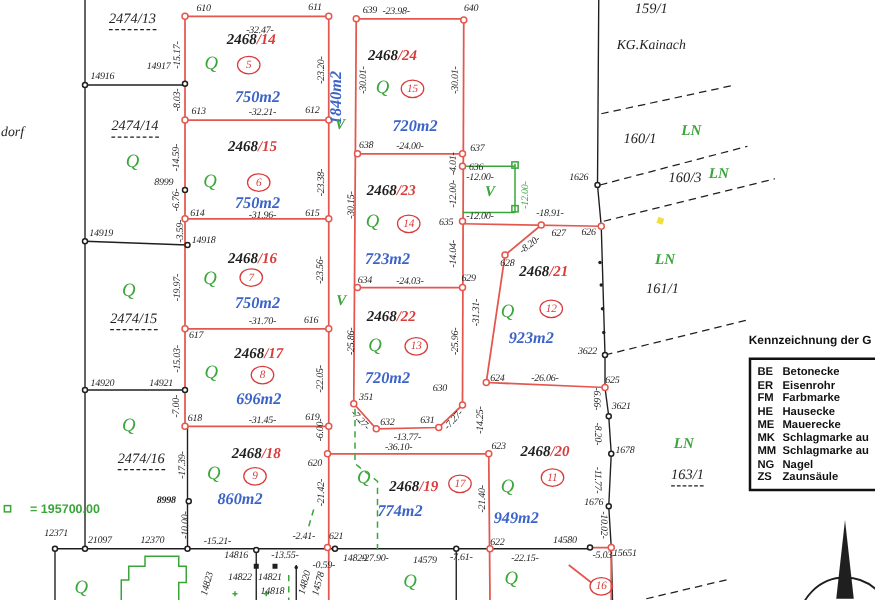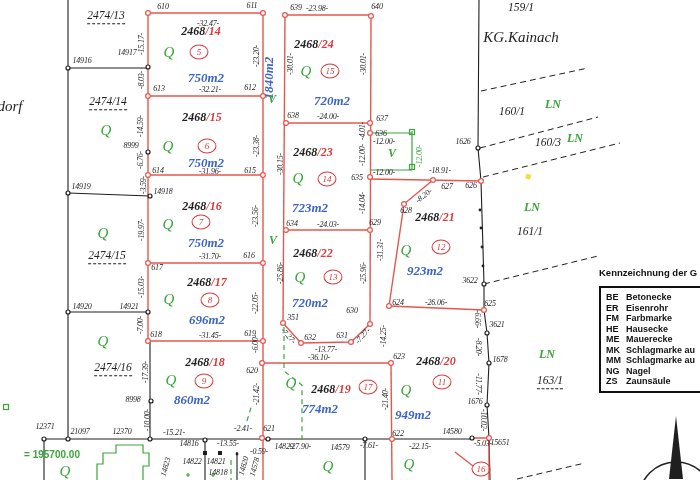--- a/index.html
+++ b/index.html
@@ -10,23 +10,23 @@
   .lbl{position:absolute;white-space:nowrap;transform:translate(-50%,-50%);
        font-style:italic;color:#1f1f1f;line-height:1;}
   .lbl.m{font-size:8px;letter-spacing:-0.2px;}
   .lbl.pt{font-size:8px;letter-spacing:-0.2px;}
   .lbl.area{font-size:13px;color:#3c64c8;font-weight:700;}
   .lbl.q{font-size:15px;color:#3aa63a;font-family:"Liberation Serif",serif;}
   .lbl.ln{font-size:12px;color:#3aa63a;font-weight:700;}
   .lbl.v{font-size:12px;color:#3aa63a;font-weight:700;}
   .lbl.old{font-size:11.5px;border-bottom:1.5px dashed #1f1f1f;padding-bottom:1px;}
   .lbl.plain{font-size:11.5px;}
-  .lbl.kg{font-size:15px;}
+  .lbl.kg{font-size:11px;}
   .lbl.coord{font-size:10px;color:#3aa63a;font-style:normal;font-weight:700;
-             font-family:"Liberation Sans",sans-serif;margin-top:47px;}
+             font-family:"Liberation Sans",sans-serif;}
   .lbl.green{color:#3aa63a;}
   .parcelnew{position:absolute;white-space:nowrap;transform:translate(-50%,-50%);
              font-style:italic;font-size:12px;font-weight:700;color:#1f1f1f;line-height:1;}
   .parcelnew .sub{color:#d93b3b;}
   .circ{position:absolute;transform:translate(-50%,-50%);min-width:13px;height:13px;
         padding:0 2px;border:1.3px solid #d93b3b;border-radius:50%;color:#d93b3b;
         font-size:9px;font-style:italic;display:flex;align-items:center;justify-content:center;
         background:rgba(255,255,255,0.0);line-height:1;}
   .legend{position:absolute;left:599px;top:267px;font-family:"Liberation Sans",sans-serif;color:#111;}
   .legend .ltitle{font-size:9.5px;font-weight:700;white-space:nowrap;}
@@ -253,21 +253,21 @@
       <span class="lbl pt" style="left: 310px; top: 338px;">632</span>
       <span class="lbl pt" style="left: 293px; top: 318px;">351</span>
       <span class="lbl pt" style="left: 292px; top: 224px;">634</span>
       <span class="lbl pt" style="left: 357px; top: 178px;">635</span>
       <span class="lbl pt" style="left: 381px; top: 134px;">636</span>
       <span class="lbl pt" style="left: 382px; top: 119px;">637</span>
       <span class="lbl pt" style="left: 293px; top: 116px;">638</span>
       <span class="lbl pt" style="left: 296px; top: 8px;">639</span>
       <span class="lbl pt" style="left: 377px; top: 7px;">640</span>
       <span class="lbl pt" style="left: 131px; top: 146px;">8999</span>
-      <span class="lbl pt" style="left: 133px; top: 400px;">8998</span>
+      <span class="lbl pt" style="left: 133px; top: 400px; font-weight: bold;">8998</span>
       <span class="lbl pt" style="left: 122px; top: 432px;">12370</span>
       <span class="lbl pt" style="left: 45px; top: 427px;">12371</span>
       <span class="lbl pt" style="left: 82px; top: 61px;">14916</span>
       <span class="lbl pt" style="left: 127px; top: 53px;">14917</span>
       <span class="lbl pt" style="left: 163px; top: 192px;">14918</span>
       <span class="lbl pt" style="left: 81px; top: 187px;">14919</span>
       <span class="lbl pt" style="left: 82px; top: 307px;">14920</span>
       <span class="lbl pt" style="left: 129px; top: 307px;">14921</span>
       <span class="lbl pt" style="left: 80px; top: 432px;">21097</span>
       <span class="lbl pt" style="left: 189px; top: 444px;">14816</span>

